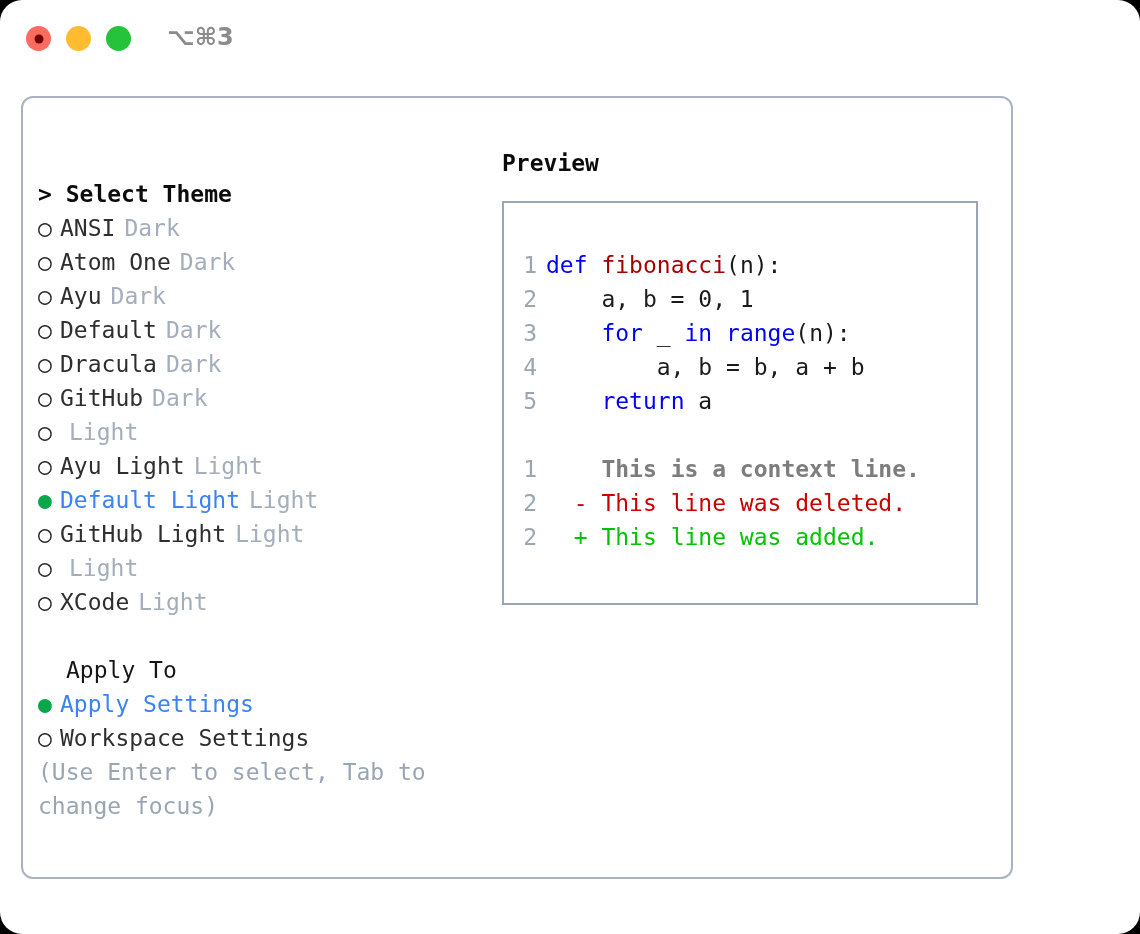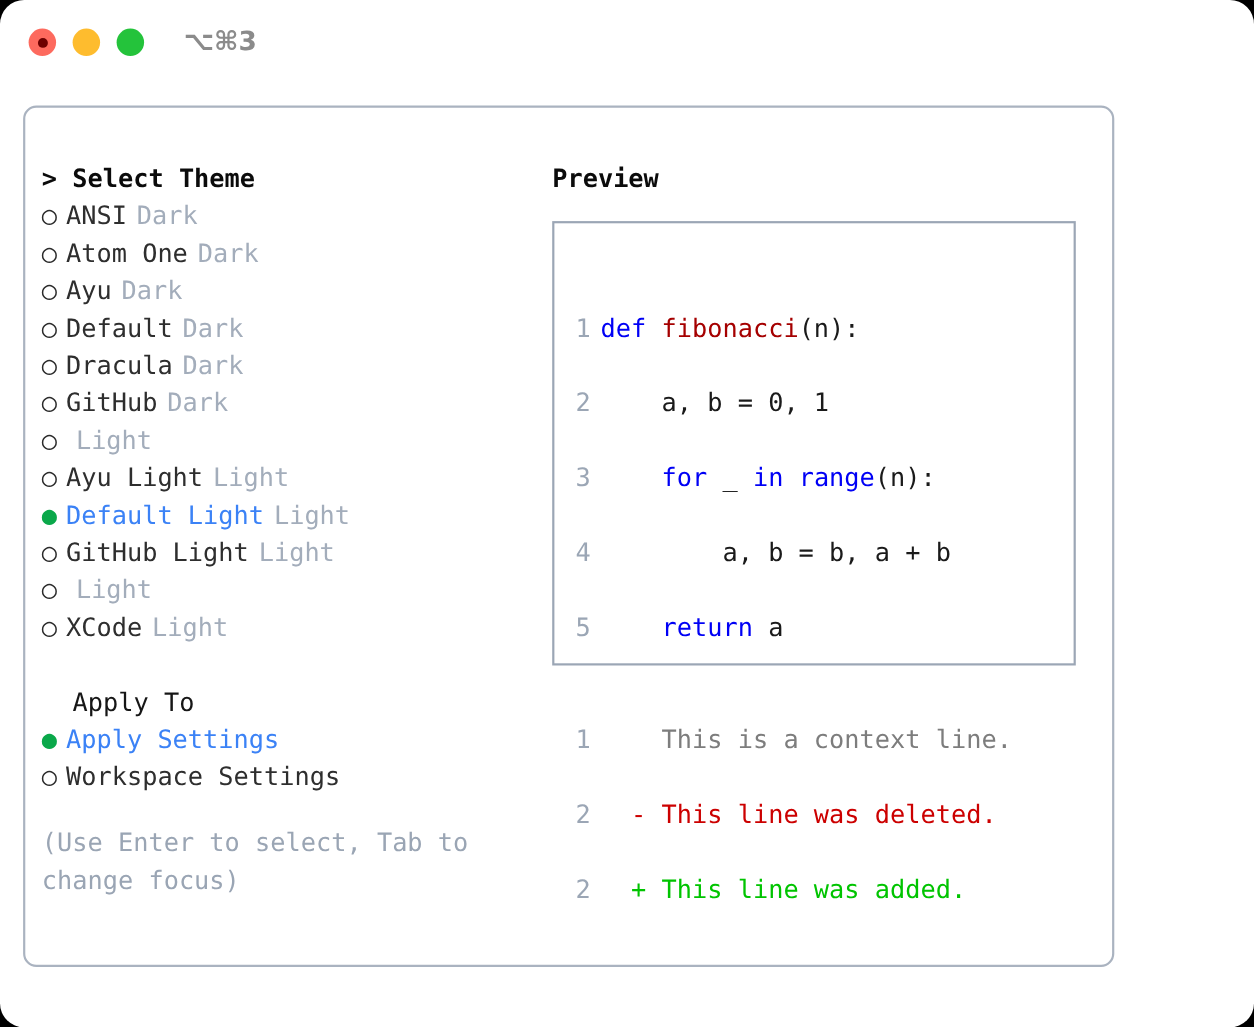--- a/index.html
+++ b/index.html
@@ -83,20 +83,21 @@
     left: 15px; top: 48px;
     width: 450px;
   }
 
   .list-header {
     font-size: 23px;
     font-weight: bold;
     color: #0b0b0b;
     line-height: 34px;
     white-space: pre;
+    margin-top: 31px;
   }
 
   .theme-row {
     display: flex;
     align-items: baseline;
     line-height: 34px;
     font-size: 23px;
     white-space: pre;
   }
   .bullet {
@@ -115,21 +116,20 @@
 
   .apply-header {
     font-size: 23px;
     color: #161616;
     line-height: 34px;
     padding-left: 28px;
     white-space: pre;
   }
 
   .hint {
-    margin-top: 26px;
     font-size: 23px;
     color: #9aa5b4;
     line-height: 34px;
     width: 410px;
     white-space: pre-wrap;
   }
 
   
   .right-col {
     position: absolute;
@@ -151,32 +151,32 @@
     box-sizing: border-box;
     position: relative;
   }
   .code {
     position: absolute;
     left: 9px; top: 45px;
     font-size: 23px;
     line-height: 34px;
     white-space: pre;
   }
-  .code-line { white-space: pre; margin-top: 34px; }
+  .code-line { white-space: pre; }
   .ln {
     display: inline-block;
     width: 24px;
     text-align: right;
     color: #9ba6b5;
     margin-right: 9px;
   }
   .tok-kw   { color: #0000f5; }
   .tok-fn   { color: #a50000; }
   .tok-txt  { color: #1a1a1a; }
-  .tok-ctx  { color: #7d7d7d; }
+  .tok-ctx  { color: #7d7d7d; font-weight: bold; }
   .tok-del  { color: #cc0000; }
   .tok-add  { color: #00c400; }
   .blank-line { height: 34px; }
 </style>
 </head>
 <body>
 
 <div class="window">
 
   <div class="titlebar">

